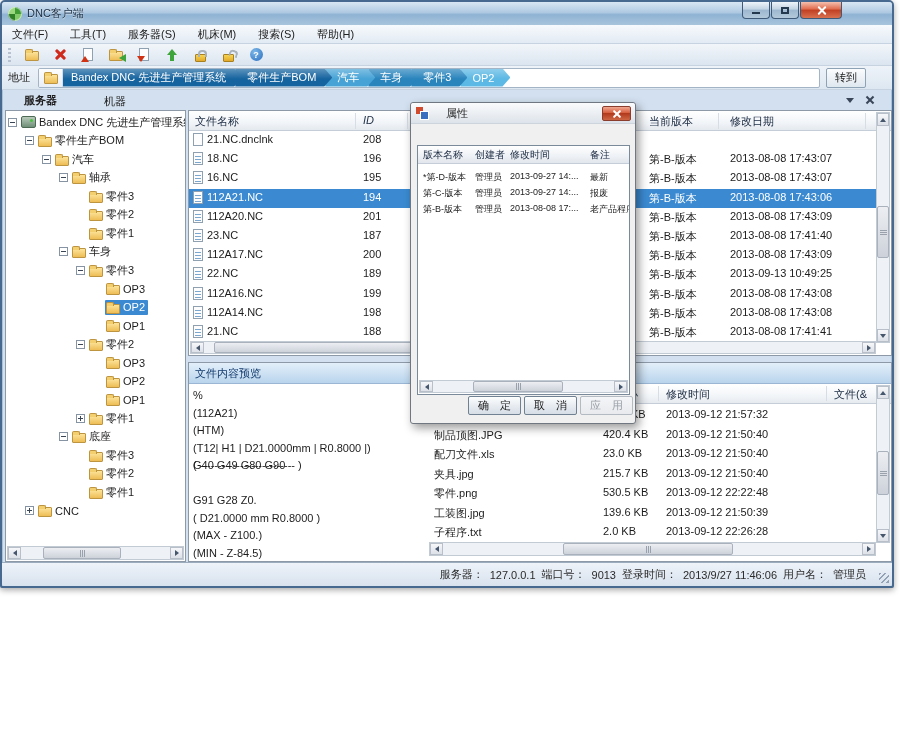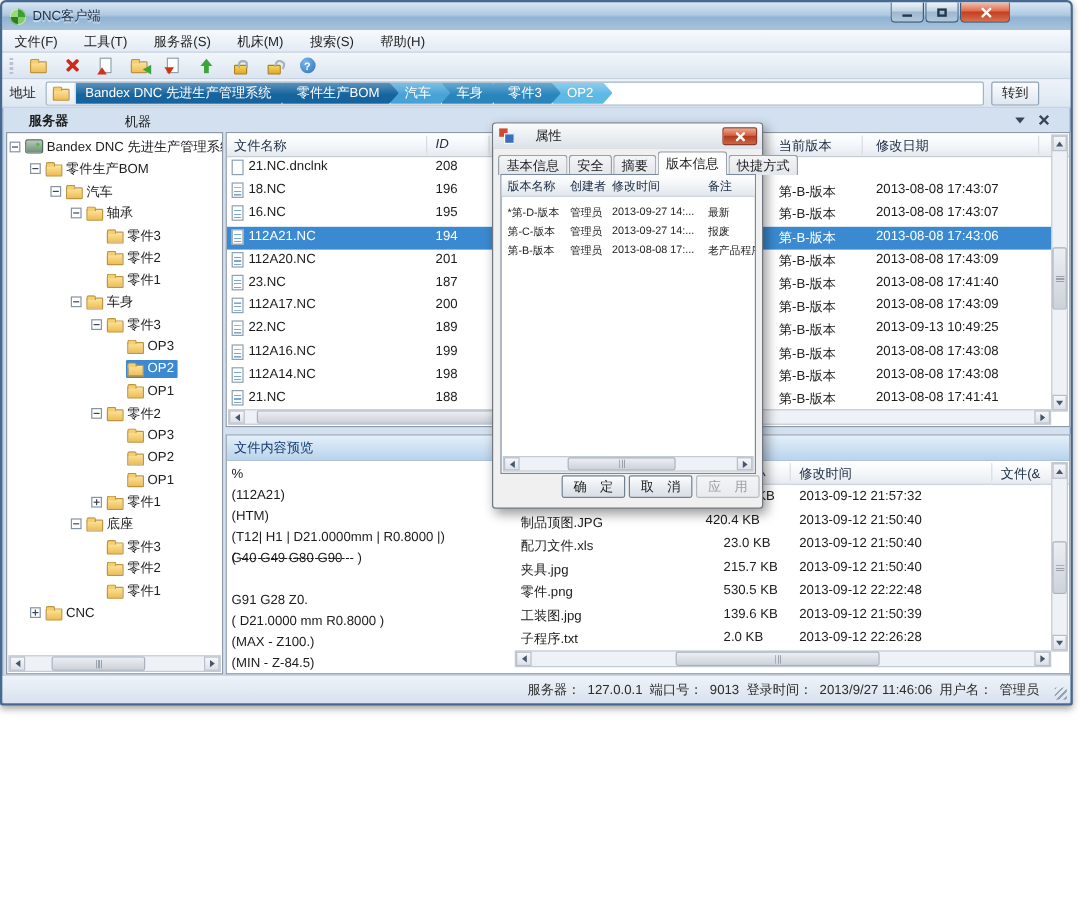--- a/index.html
+++ b/index.html
@@ -622,21 +622,21 @@
         <span class="hsep" style="left:398px;top:1px;height:15px;"></span>
       </div>
       <div class="att-rows" id="att-rows">
           <div class="att-row" style="top: 0px;">
             <span class="cell" style="left: 6px;"></span>
             <span class="cell" style="left: 203px;">KB</span>
             <span class="cell" style="left: 238px;">2013-09-12 21:57:32</span>
           </div>
           <div class="att-row" style="top: 19.5px;">
             <span class="cell" style="left: 6px;">制品顶图.JPG</span>
-            <span class="cell" style="left: 160px;">420.4 KB</span>
+            <span class="cell" style="left: 175px;">420.4 KB</span>
             <span class="cell" style="left: 238px;">2013-09-12 21:50:40</span>
           </div>
           <div class="att-row" style="top: 39px;">
             <span class="cell" style="left: 6px;">配刀文件.xls</span>
             <span class="cell" style="left: 175px;">23.0 KB</span>
             <span class="cell" style="left: 238px;">2013-09-12 21:50:40</span>
           </div>
           <div class="att-row" style="top: 58.5px;">
             <span class="cell" style="left: 6px;">夹具.jpg</span>
             <span class="cell" style="left: 175px;">215.7 KB</span>
@@ -699,27 +699,20 @@
     </div>
 
     <div class="dialog">
       <div class="dlg-title">
         <span class="dlg-appicon"></span>
         <span>属性</span>
         <div class="dlg-close">
             <span class="xmark"></span>
           </div>
       </div>
-      <div class="dlg-tabs" id="dlg-tabs">
-          <div class="dtab">基本信息</div>
-          <div class="dtab">安全</div>
-          <div class="dtab">摘要</div>
-          <div class="dtab active">版本信息</div>
-          <div class="dtab">快捷方式</div>
-        </div>
       <div class="dlg-box">
         <div class="dlg-box-header">
           <span class="h" style="left:5px;">版本名称</span>
           <span class="h" style="left:57px;">创建者</span>
           <span class="h" style="left:92px;">修改时间</span>
           <span class="h" style="left:172px;">备注</span>
         </div>
         <div class="dlg-rows" id="dlg-rows">
             <div class="dlg-row" style="top: 4px;">
               <span class="cell" style="left: 5px; width: 50px;">*第-D-版本</span>

